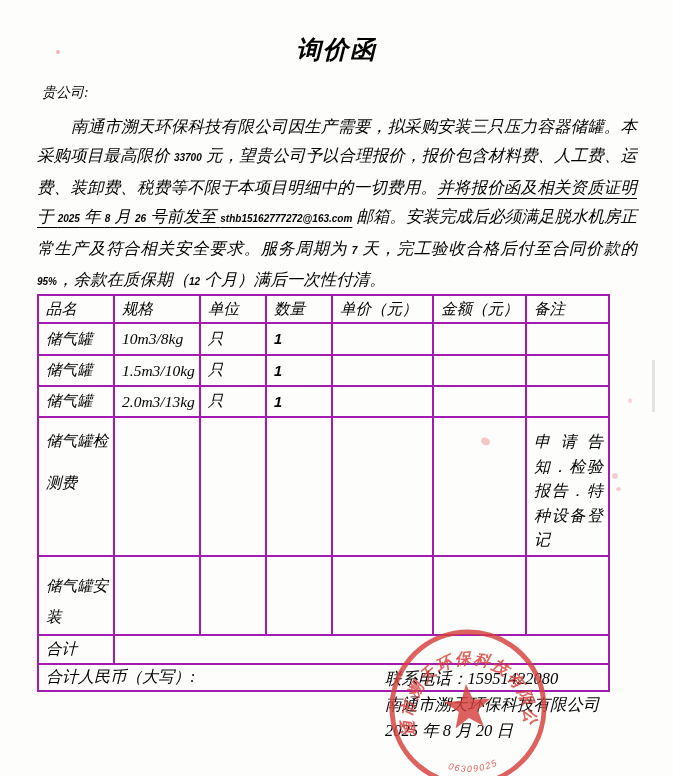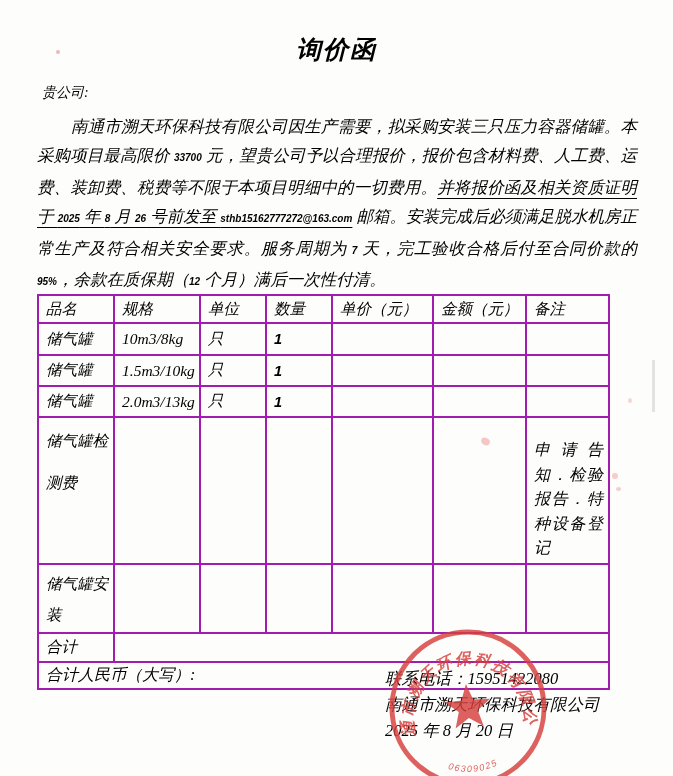--- a/index.html
+++ b/index.html
@@ -41,22 +41,22 @@
     overflow:hidden;
   }
   .quote thead tr{height:28px;}
   .quote tr.row-0{height:32px;}
   .quote tr.row-1{height:31px;}
   .quote tr.row-2{height:31px;}
   .quote tr.row-3{height:106px;}
   .quote tr.row-4{height:61px;}
   .quote tr.row-3 td,.quote tr.row-4 td{vertical-align:top;text-align:justify;}
   .quote tr.row-3 td:first-child{line-height:42px;margin-top:35px;}
-  .quote tr.row-3 td:last-child{line-height:24.5px;padding-top:20px;font-size:16px;}
-  .quote tr.row-4 td:first-child{line-height:31px;padding-top:3px;}
+  .quote tr.row-3 td:last-child{line-height:24.5px;padding-top:12px;font-size:16px;}
+  .quote tr.row-4 td:first-child{line-height:31px;padding-top:13px;}
   .quote td:nth-child(4){font-family:"Liberation Sans","DejaVu Sans",sans-serif;font-weight:600;font-size:14.5px;}
   .quote tr.total-row{height:29px;}
   .quote tr.grand-row{height:25px;}
   .quote tr.grand-row td{font-size:16px;}
   .footer{
     position:absolute;left:385px;top:666px;
     font-size:16.5px;line-height:26px;
   }
   .seal{
     position:absolute;left:386px;top:626px;

